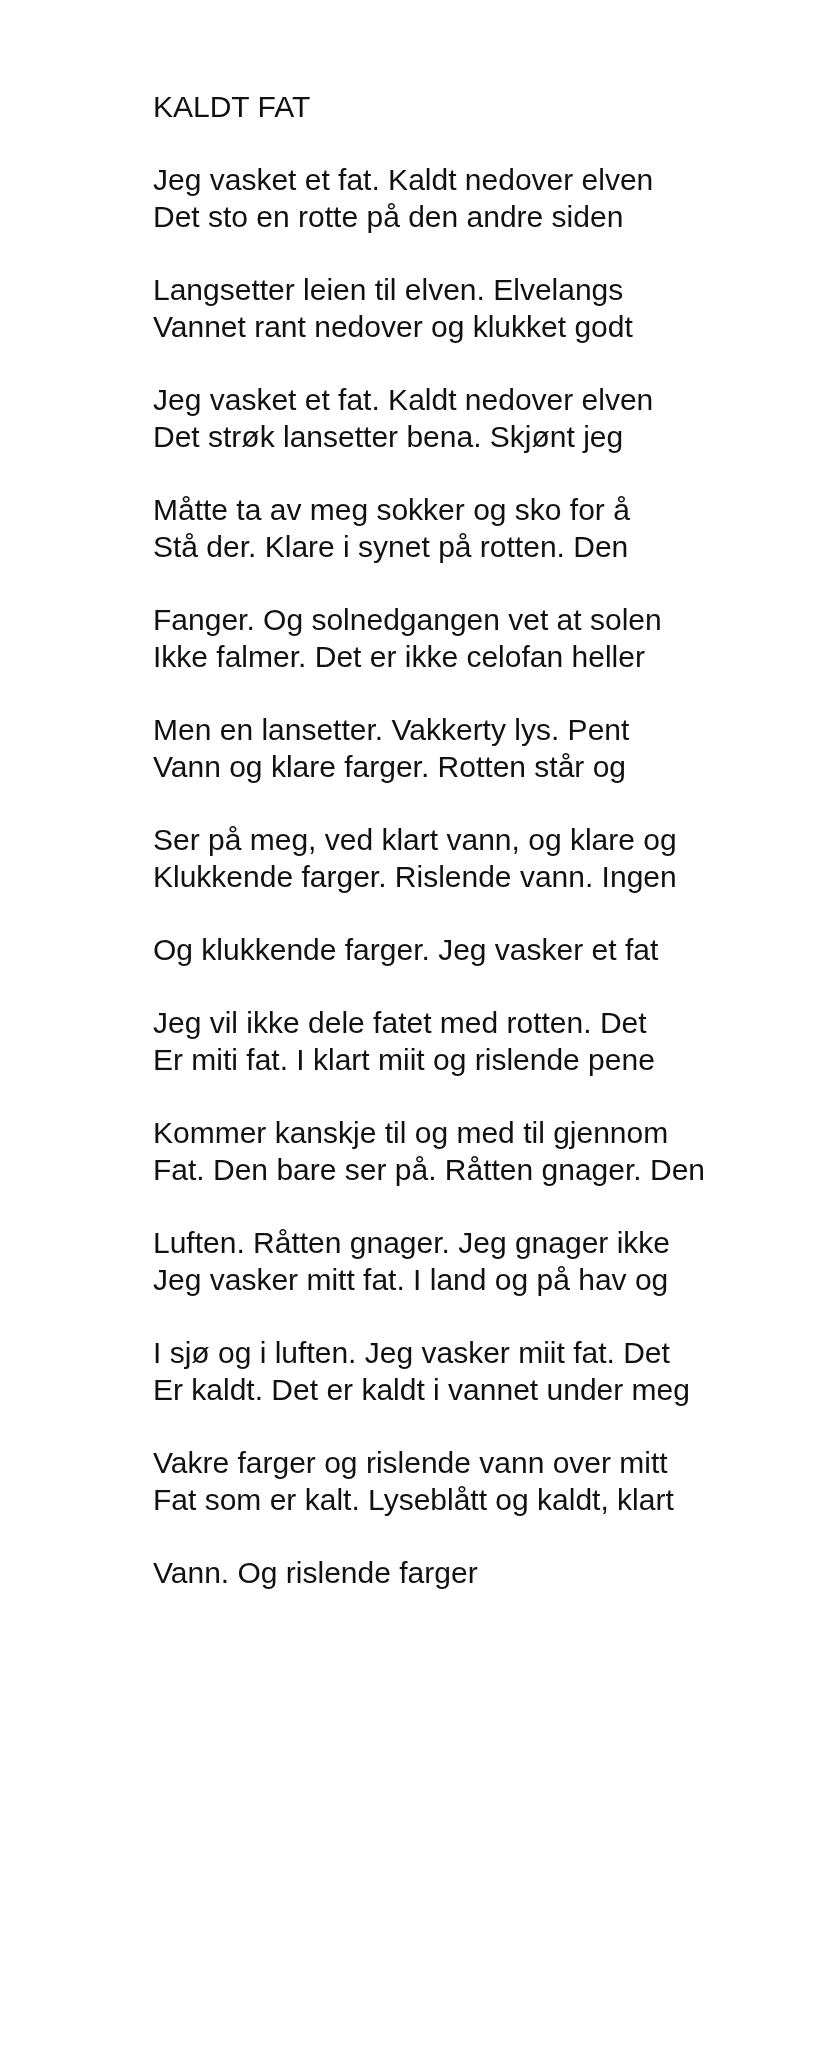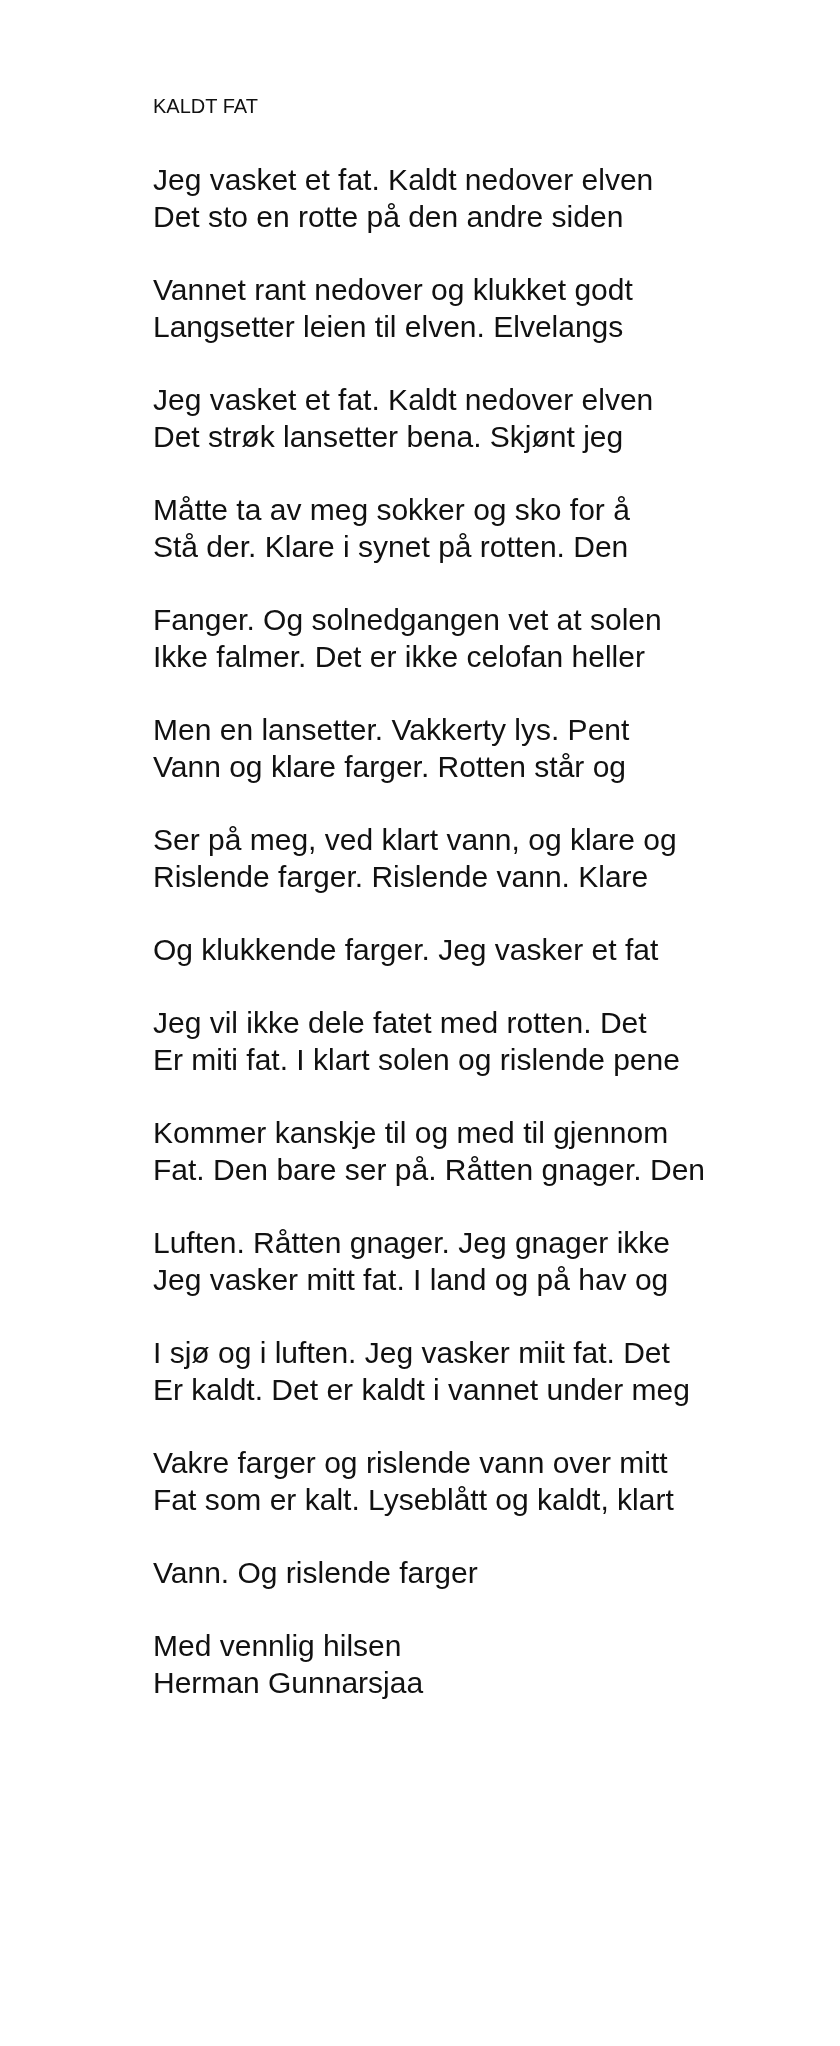--- a/index.html
+++ b/index.html
@@ -15,21 +15,21 @@
       font-family: "Liberation Sans", "DejaVu Sans", sans-serif;
       color: #111111;
     }
     .doc {
       position: absolute;
       left: 153px;
       top: 88px;
       width: 660px;
     }
     .title {
-      font-size: 20px;
+      font-size: 30px;
       line-height: 37px;
       height: 37px;
       margin: 0 0 36px 0;
       white-space: nowrap;
       font-weight: normal;
     }
     .stanza {
       margin: 0 0 36px 0;
     }
     .line {
@@ -47,49 +47,49 @@
 <body>
 
 <div class="doc">
   <h1 class="title">KALDT FAT</h1>
 
   <div class="stanza">
     <span class="line">Jeg vasket et fat. Kaldt nedover elven</span>
     <span class="line">Det sto en rotte på den andre siden</span>
   </div>
   <div class="stanza">
+    <span class="line">Langsetter leien til elven. Elvelangs</span>
     <span class="line">Vannet rant nedover og klukket godt</span>
-    <span class="line">Langsetter leien til elven. Elvelangs</span>
   </div>
   <div class="stanza">
     <span class="line">Jeg vasket et fat. Kaldt nedover elven</span>
     <span class="line">Det strøk lansetter bena. Skjønt jeg</span>
   </div>
   <div class="stanza">
     <span class="line">Måtte ta av meg sokker og sko for å</span>
     <span class="line">Stå der. Klare i synet på rotten. Den</span>
   </div>
   <div class="stanza">
     <span class="line">Fanger. Og solnedgangen vet at solen</span>
     <span class="line">Ikke falmer. Det er ikke celofan heller</span>
   </div>
   <div class="stanza">
     <span class="line">Men en lansetter. Vakkerty lys. Pent</span>
     <span class="line">Vann og klare farger. Rotten står og</span>
   </div>
   <div class="stanza">
     <span class="line">Ser på meg, ved klart vann, og klare og</span>
-    <span class="line">Rislende farger. Rislende vann. Klare</span>
+    <span class="line">Klukkende farger. Rislende vann. Ingen</span>
   </div>
   <div class="stanza">
     <span class="line">Og klukkende farger. Jeg vasker et fat</span>
   </div>
   <div class="stanza">
     <span class="line">Jeg vil ikke dele fatet med rotten. Det</span>
-    <span class="line">Er miti fat. I klart solen og rislende pene</span>
+    <span class="line">Er miti fat. I klart miit og rislende pene</span>
   </div>
   <div class="stanza">
   </div>
   <div class="stanza">
     <span class="line">Kommer kanskje til og med til gjennom</span>
     <span class="line">Fat. Den bare ser på. Råtten gnager. Den</span>
   </div>
   <div class="stanza">
     <span class="line">Luften. Råtten gnager. Jeg gnager ikke</span>
     <span class="line">Jeg vasker mitt fat. I land og på hav og</span>
@@ -99,17 +99,13 @@
     <span class="line">Er kaldt. Det er kaldt i vannet under meg</span>
   </div>
   <div class="stanza">
     <span class="line">Vakre farger og rislende vann over mitt</span>
     <span class="line">Fat som er kalt. Lyseblått og kaldt, klart</span>
   </div>
   <div class="stanza">
     <span class="line">Vann. Og rislende farger</span>
   </div>
 
-  <div class="signature">
-    <span class="line">Med vennlig hilsen</span>
-    <span class="line">Herman Gunnarsjaa</span>
-  </div>
 </div>
 
 </body></html>

